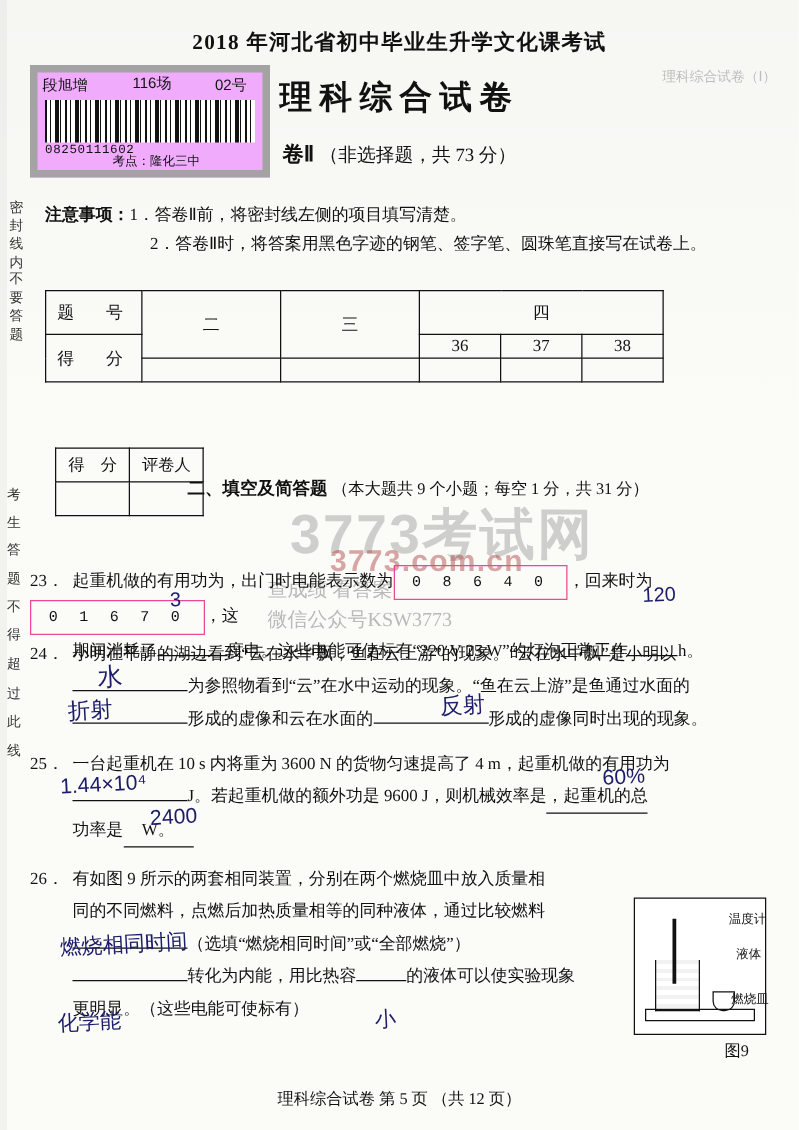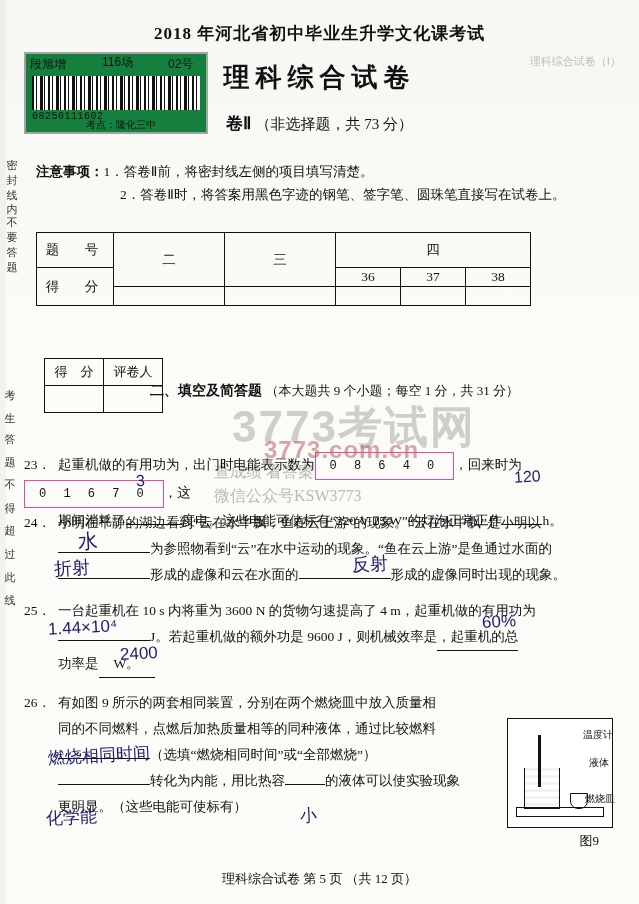--- a/index.html
+++ b/index.html
@@ -42,22 +42,22 @@
     text-align:center;
     font-size:17px;
     font-weight:bold;
   }
   .juan2 .small{
     font-weight:normal;font-size:15px;letter-spacing:0px;
   }
   
   .sticker{
     position:absolute;left:24px;top:52px;width:180px;height:78px;
-    border:2px solid #a3a3a3;
-    background:#15803d;
+    border:6px solid #a3a3a3;
+    background:#f0abfc;
     font-size:10px;
   }
   .sticker .hand{
     position:absolute;left:4px;top:2px;
     font-family:"Liberation Sans", sans-serif;
     font-size:12px;
   }
   .sticker .hand2{
     position:absolute;left:76px;top:0px;
     font-family:"Liberation Sans", sans-serif;

